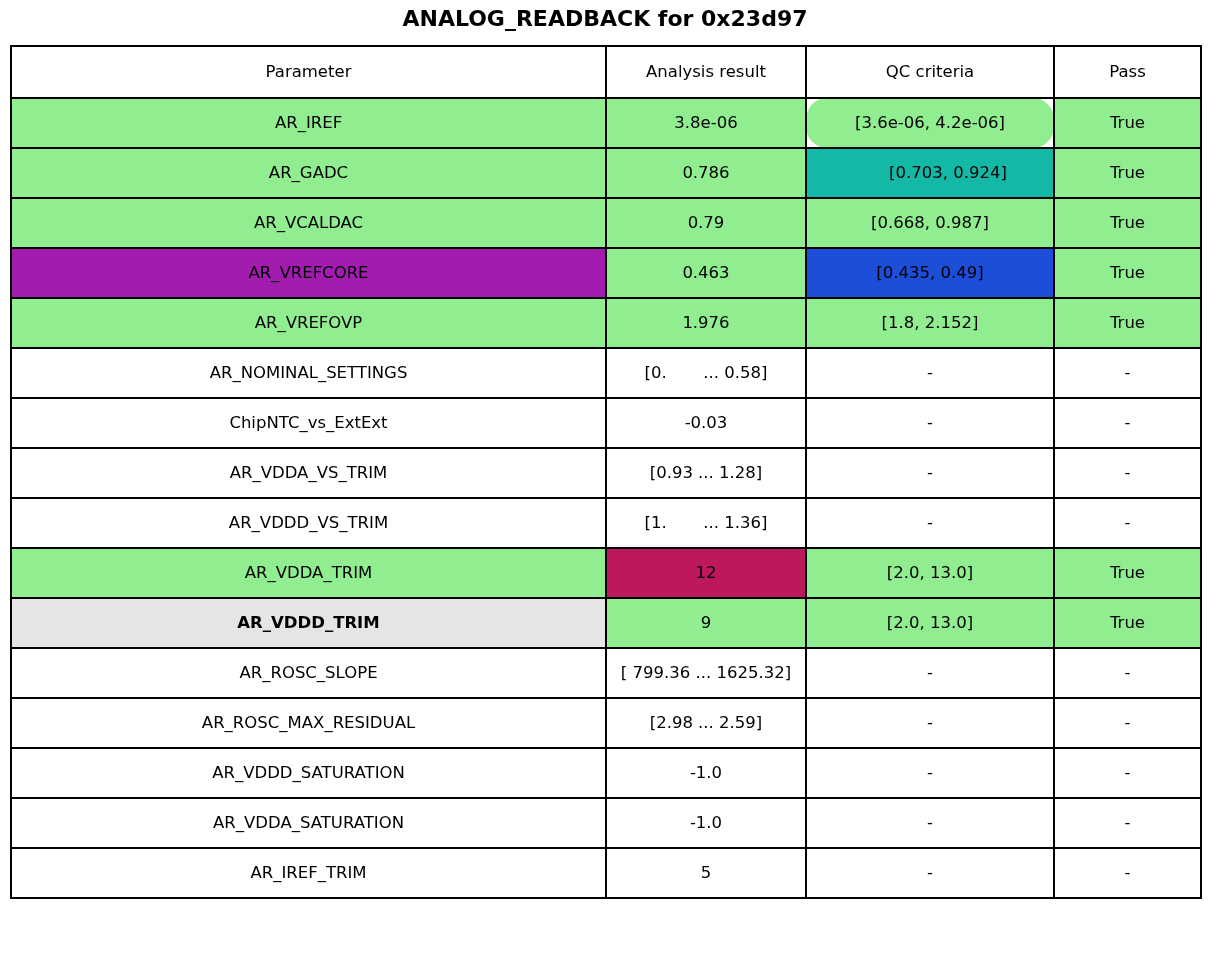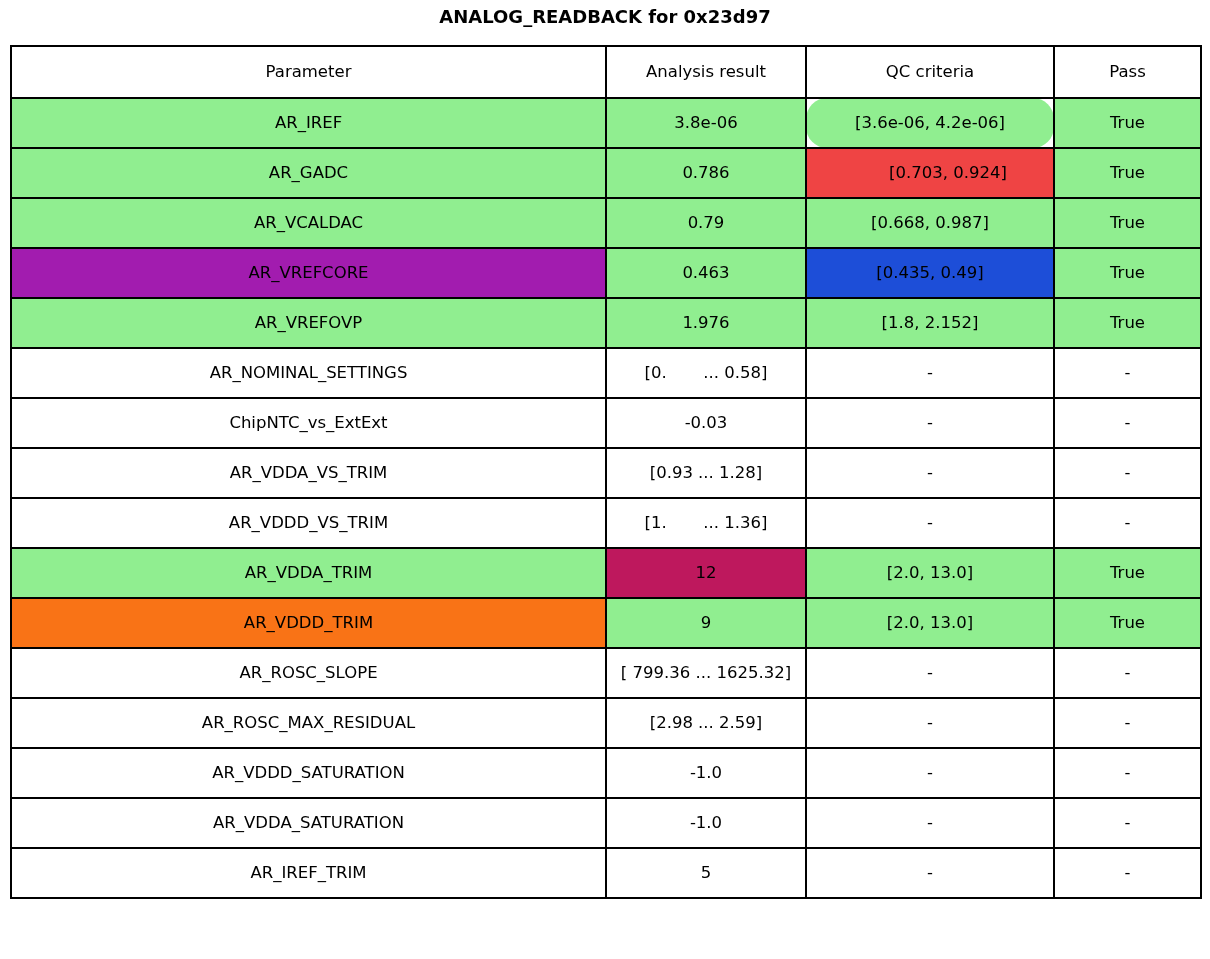--- a/index.html
+++ b/index.html
@@ -17,21 +17,21 @@
     width: 1210px;
     height: 959px;
     background: #ffffff;
   }
   .fig-title {
     position: absolute;
     top: 6px;
     left: 0;
     width: 100%;
     text-align: center;
-    font-size: 18px;
+    font-size: 22px;
     font-weight: bold;
     letter-spacing: 0px;
     white-space: pre;
   }
   table.qc {
     position: absolute;
     left: 10px;
     top: 45px;
     width: 1190px;
     border-collapse: collapse;
@@ -128,21 +128,21 @@
       <td style="background: rgb(144, 238, 144);">
             <div class="cf">
               <span>AR_GADC</span>
             </div>
           </td>
       <td style="background: rgb(144, 238, 144);">
             <div class="cf">
               <span>0.786</span>
             </div>
           </td>
-      <td style="background: #ef4444; padding-left: 36px;">
+      <td style="background: #14b8a6; padding-left: 36px;">
             <div class="cf">
               <span>[0.703, 0.924]</span>
             </div>
           </td>
       <td style="background: rgb(144, 238, 144);">
             <div class="cf">
               <span>True</span>
             </div>
           </td>
     </tr>
@@ -316,21 +316,21 @@
               <span>[2.0, 13.0]</span>
             </div>
           </td>
       <td style="background: rgb(144, 238, 144);">
             <div class="cf">
               <span>True</span>
             </div>
           </td>
     </tr>
     <tr class="data">
-      <td style="background: #f97316;">
+      <td style="background: #e5e5e5; font-weight: bold;">
             <div class="cf">
               <span>AR_VDDD_TRIM</span>
             </div>
           </td>
       <td style="background: rgb(144, 238, 144);">
             <div class="cf">
               <span>9</span>
             </div>
           </td>
       <td style="background: rgb(144, 238, 144);">

